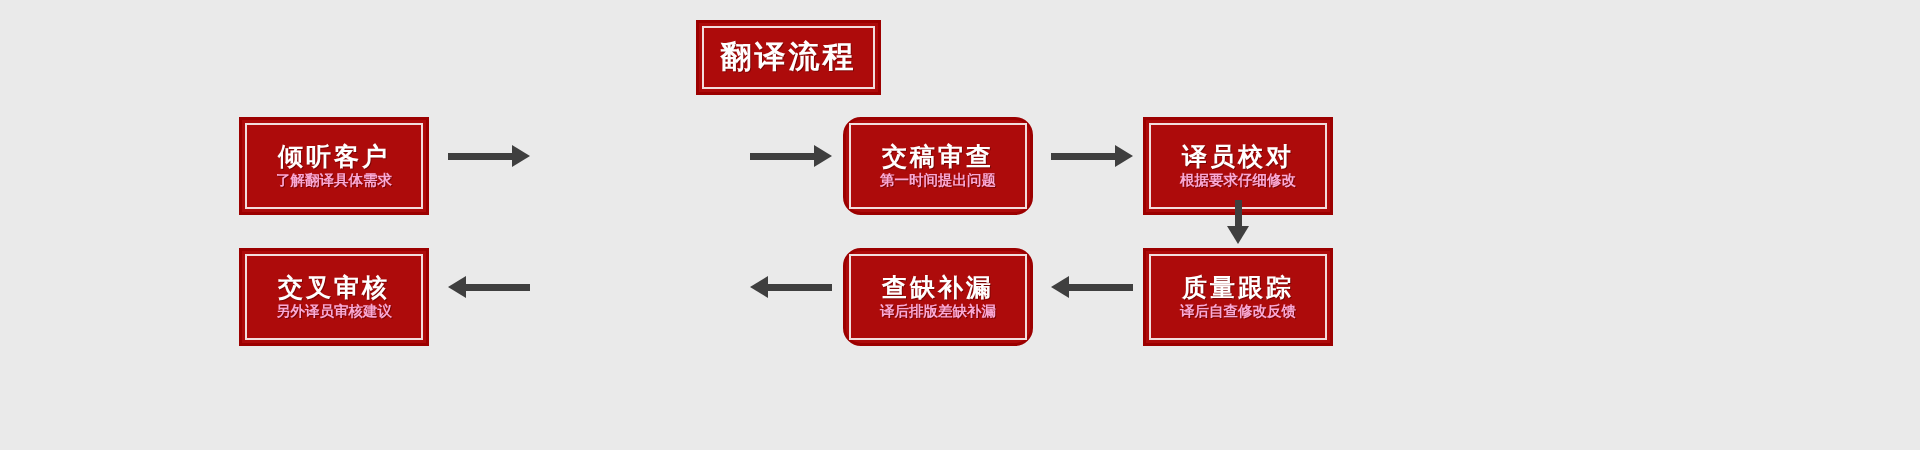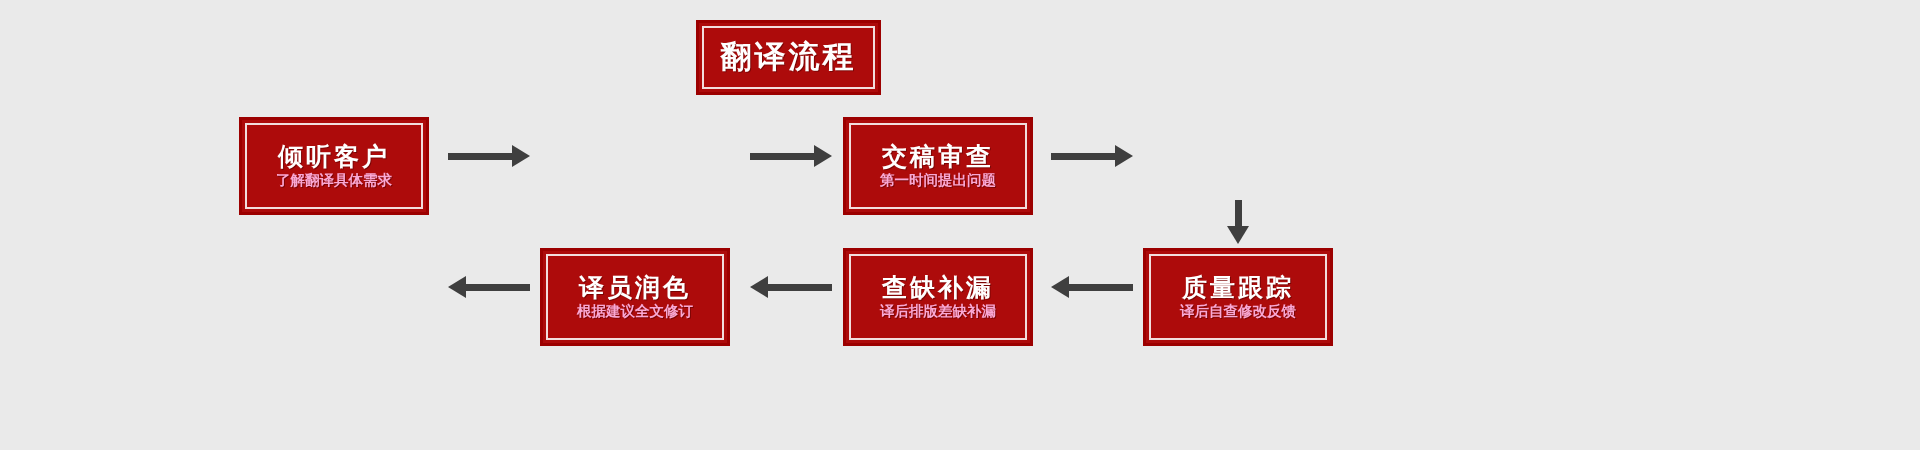--- a/index.html
+++ b/index.html
@@ -87,21 +87,21 @@
   }
   .step-box .sub-text {
     font-size: 14.5px;
   }
 
   .row1 { top: 117px; }
   .row2 { top: 248px; }
 
   .col1 { left: 239px; }
   .col2 { left: 540px; }
-  .col3 { left: 843px; }
+  .col3 { left: 843px; border-radius: 18px; }
   .col4 { left: 1143px; }
 
   
   .arrow-h {
     position: absolute;
     height: 22px;
     display: flex;
     align-items: center;
   }
   .arrow-h .shaft {
@@ -189,20 +189,26 @@
       <div class="title-text">交稿审查</div>
       <div class="sub-text">第一时间提出问题</div>
     </div>
   </div>
 
   <div class="arrow-h right" id="arrow-3">
     <div class="shaft"></div>
     <div class="head"></div>
   </div>
 
+  <div class="rbox step-box row1 col4">
+    <div class="inner">
+      <div class="title-text">译员校对</div>
+      <div class="sub-text">根据要求仔细修改</div>
+    </div>
+  </div>
 
   <div class="arrow-v" id="arrow-4">
     <div class="shaft"></div>
     <div class="head"></div>
   </div>
 
   <div class="rbox step-box row2 col4">
     <div class="inner">
       <div class="title-text">质量跟踪</div>
       <div class="sub-text">译后自查修改反馈</div>
@@ -219,26 +225,26 @@
       <div class="title-text">查缺补漏</div>
       <div class="sub-text">译后排版差缺补漏</div>
     </div>
   </div>
 
   <div class="arrow-h left" id="arrow-6">
     <div class="head"></div>
     <div class="shaft"></div>
   </div>
 
-  <div class="rbox step-box row2 col2">
-    <div class="inner">
-      <div class="title-text">译员润色</div>
-      <div class="sub-text">根据建议全文修订</div>
-    </div>
-  </div>
 
   <div class="arrow-h left" id="arrow-7">
     <div class="head"></div>
     <div class="shaft"></div>
   </div>
 
+  <div class="rbox step-box row2 col1">
+    <div class="inner">
+      <div class="title-text">交叉审核</div>
+      <div class="sub-text">另外译员审核建议</div>
+    </div>
+  </div>
 
 </div>
 
 </body></html>

